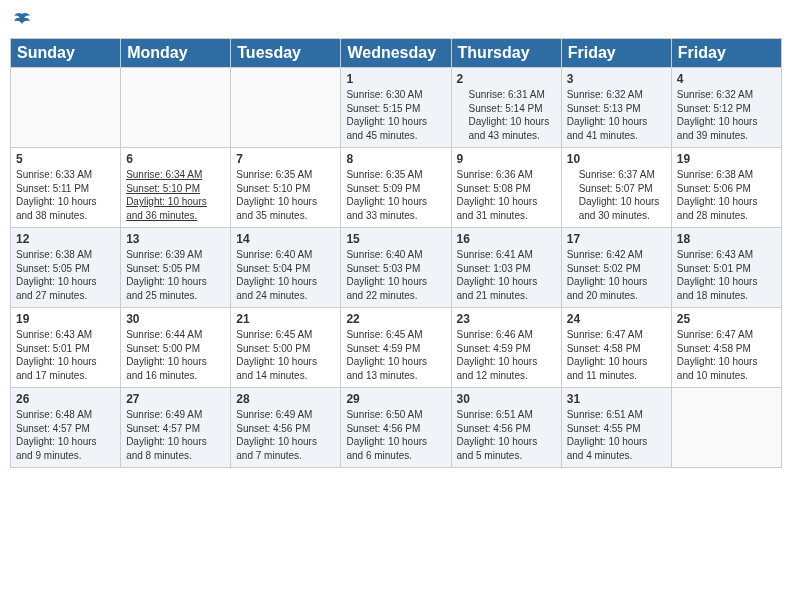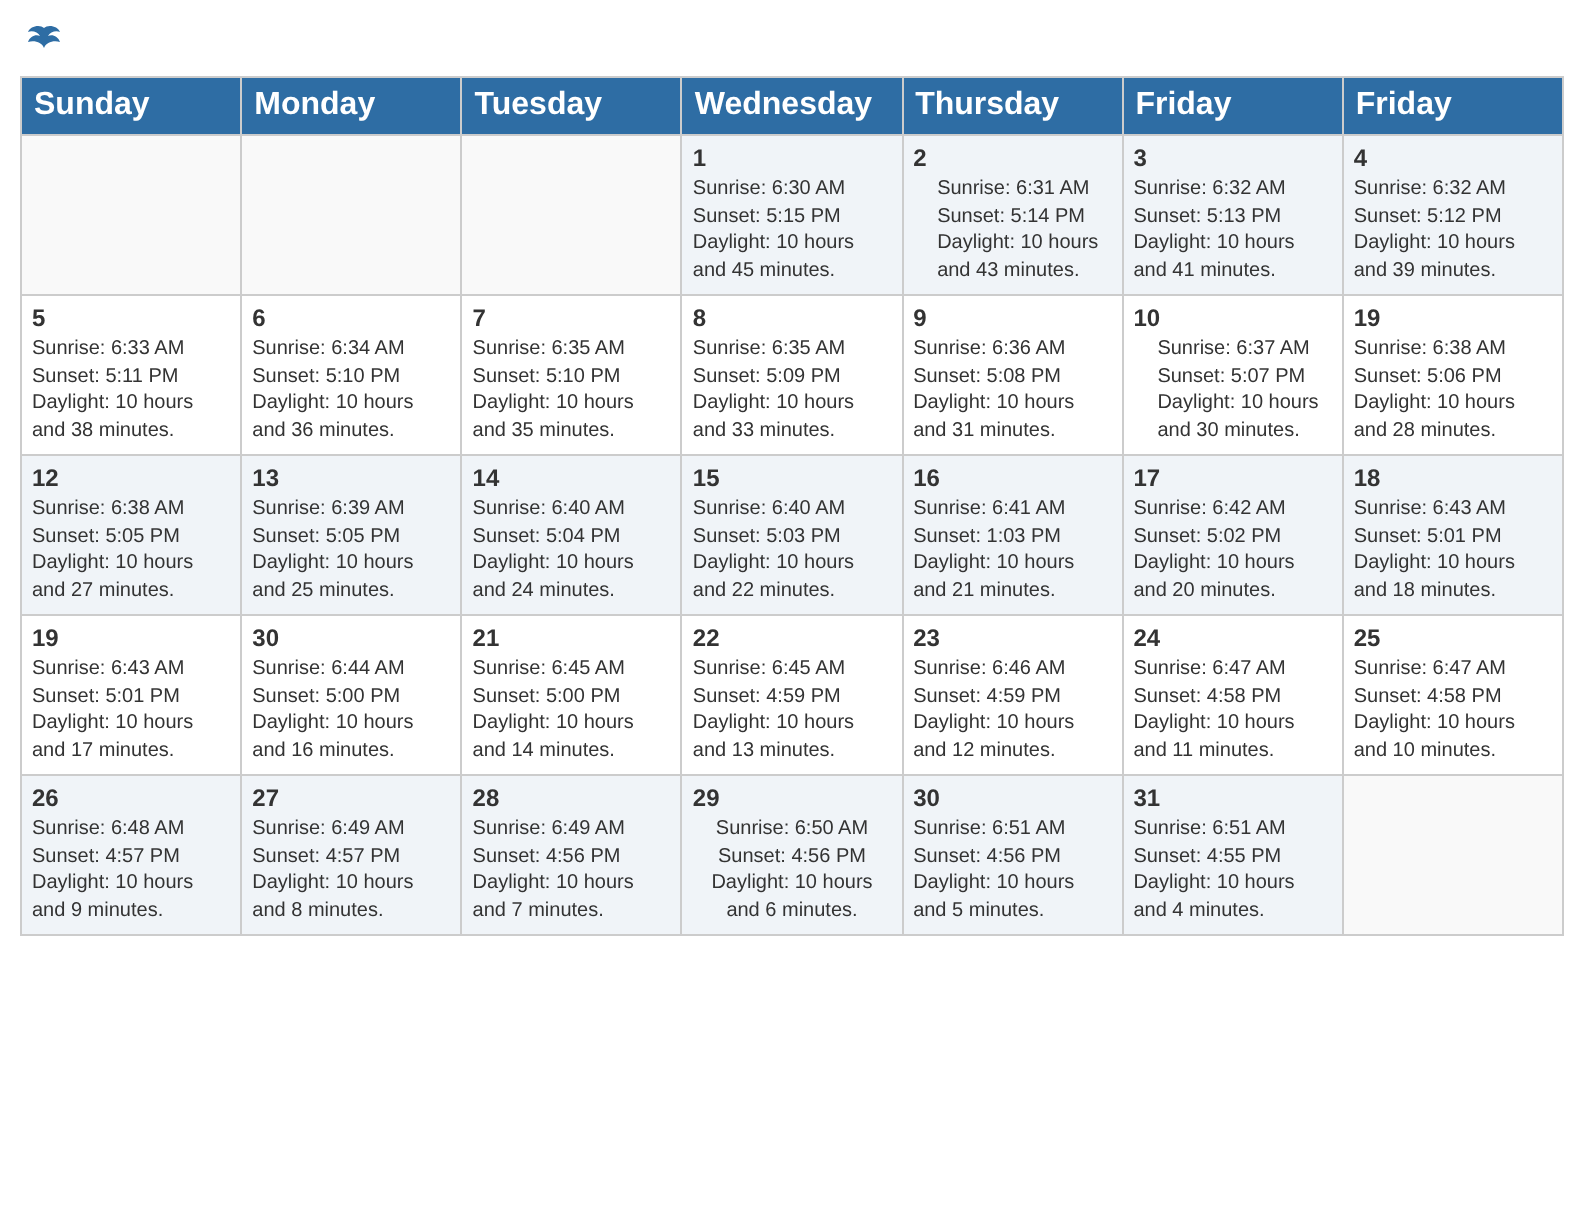--- a/index.html
+++ b/index.html
@@ -164,21 +164,21 @@
       <tr>
         <td>
           <span class="day-number">5</span>
           <div class="day-info" style="white-space: pre-line;">Sunrise: 6:33 AM
 Sunset: 5:11 PM
 Daylight: 10 hours
 and 38 minutes.</div>
         </td>
         <td>
           <span class="day-number">6</span>
-          <div class="day-info" style="white-space: pre-line;">Sunrise: 6:34 AM
+          <div class="day-info" style="white-space: pre-line; text-decoration: underline;">Sunrise: 6:34 AM
 Sunset: 5:10 PM
 Daylight: 10 hours
 and 36 minutes.</div>
         </td>
         <td>
           <span class="day-number">7</span>
           <div class="day-info" style="white-space: pre-line;">Sunrise: 6:35 AM
 Sunset: 5:10 PM
 Daylight: 10 hours
 and 35 minutes.</div>
@@ -331,21 +331,21 @@
         </td>
         <td>
           <span class="day-number">28</span>
           <div class="day-info" style="white-space: pre-line;">Sunrise: 6:49 AM
 Sunset: 4:56 PM
 Daylight: 10 hours
 and 7 minutes.</div>
         </td>
         <td>
           <span class="day-number">29</span>
-          <div class="day-info" style="white-space: pre-line; text-align: center;">Sunrise: 6:50 AM
+          <div class="day-info" style="white-space: pre-line;">Sunrise: 6:50 AM
 Sunset: 4:56 PM
 Daylight: 10 hours
 and 6 minutes.</div>
         </td>
         <td>
           <span class="day-number">30</span>
           <div class="day-info" style="white-space: pre-line;">Sunrise: 6:51 AM
 Sunset: 4:56 PM
 Daylight: 10 hours
 and 5 minutes.</div>

